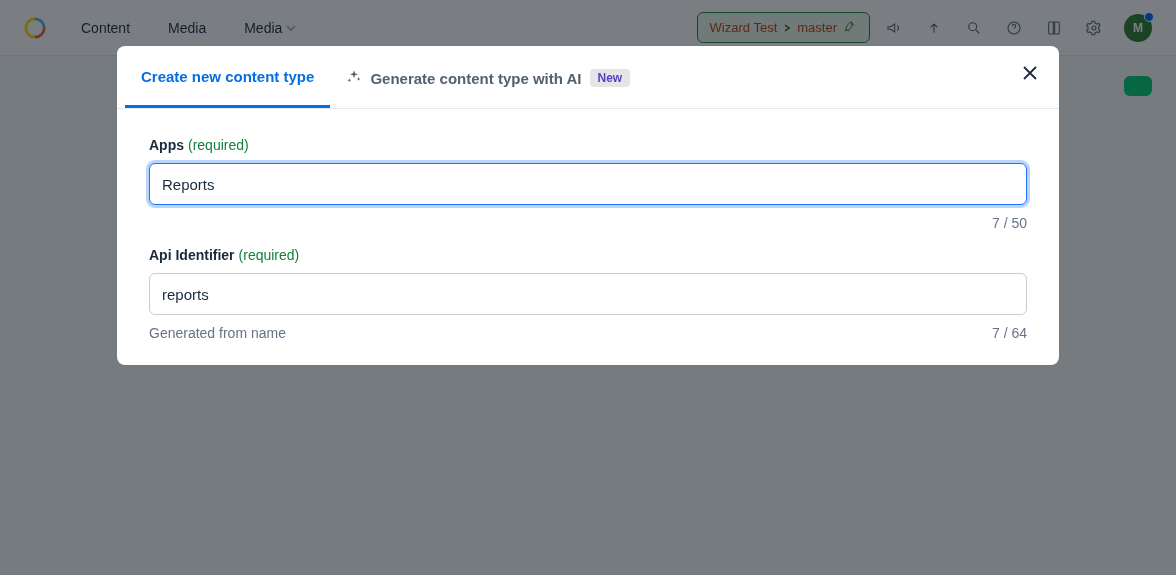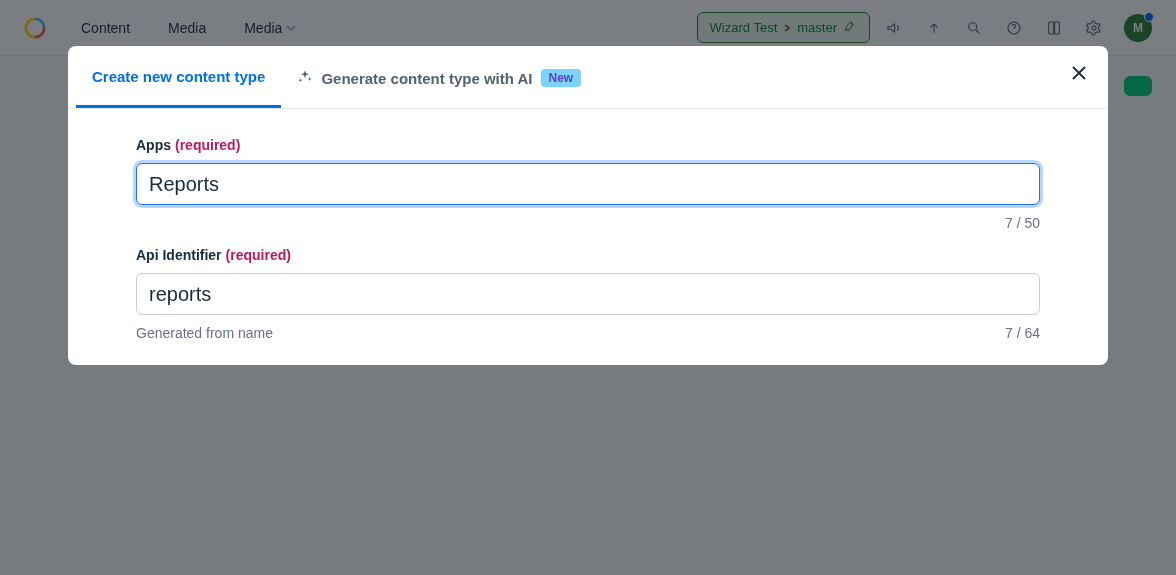--- a/index.html
+++ b/index.html
@@ -51,21 +51,21 @@
     }
     .nav-spacer {
       flex: 1;
     }
     .env-pill {
       display: flex;
       align-items: center;
       gap: 6px;
       background: #e9f6ec;
       border: 1px solid #2e7d32;
-      color: #15803d;
+      color: #c2410c;
       border-radius: 6px;
       padding: 6px 12px;
       font-size: 13px;
       cursor: pointer;
     }
     .env-pill .chev {
       color: #1b5e20;
     }
     .nav-icon-btn {
       width: 32px;
@@ -121,21 +121,21 @@
     .overlay {
       position: absolute;
       inset: 0;
       background: rgba(12, 20, 28, 0.55);
       display: flex;
       align-items: flex-start;
       justify-content: center;
       padding-top: 46px;
     }
     .modal {
-      width: 1040px;
+      width: 942px;
       max-height: 520px;
       background: #fff;
       border-radius: 8px;
       position: relative;
       overflow: hidden;
       display: flex;
       flex-direction: column;
     }
     .modal-tabs {
       display: flex;
@@ -152,21 +152,21 @@
       cursor: pointer;
       display: flex;
       align-items: center;
       gap: 8px;
     }
     .tab.active {
       color: #036fe3;
       border-bottom: 3px solid #036fe3;
     }
     .badge-new {
-      background: #7dd3fc;
+      background: #e5e5e5;
       color: #5c3ec9;
       font-size: 12px;
       padding: 2px 8px;
       border-radius: 4px;
       font-weight: 600;
     }
     .close-btn {
       position: absolute;
       top: 18px;
       right: 18px;
@@ -192,30 +192,30 @@
     }
     .field-label {
       font-size: 14px;
       font-weight: 600;
       color: #1a2b3d;
       margin-bottom: 10px;
       display: flex;
       gap: 4px;
     }
     .field-label .req {
-      color: #be185d;
-      font-weight: 700;
+      color: #15803d;
+      font-weight: 400;
     }
     .input {
       width: 100%;
       height: 42px;
       border: 1px solid #c3cfd5;
       border-radius: 6px;
       padding: 0 12px;
-      font-size: 20px;
+      font-size: 15px;
       color: #1a2b3d;
       outline: none;
     }
     .input.focused {
       border: 1px solid #1a76ff;
       box-shadow: 0 0 0 3px rgba(26, 118, 255, 0.3);
     }
     .textarea {
       width: 100%;
       height: 60px;

